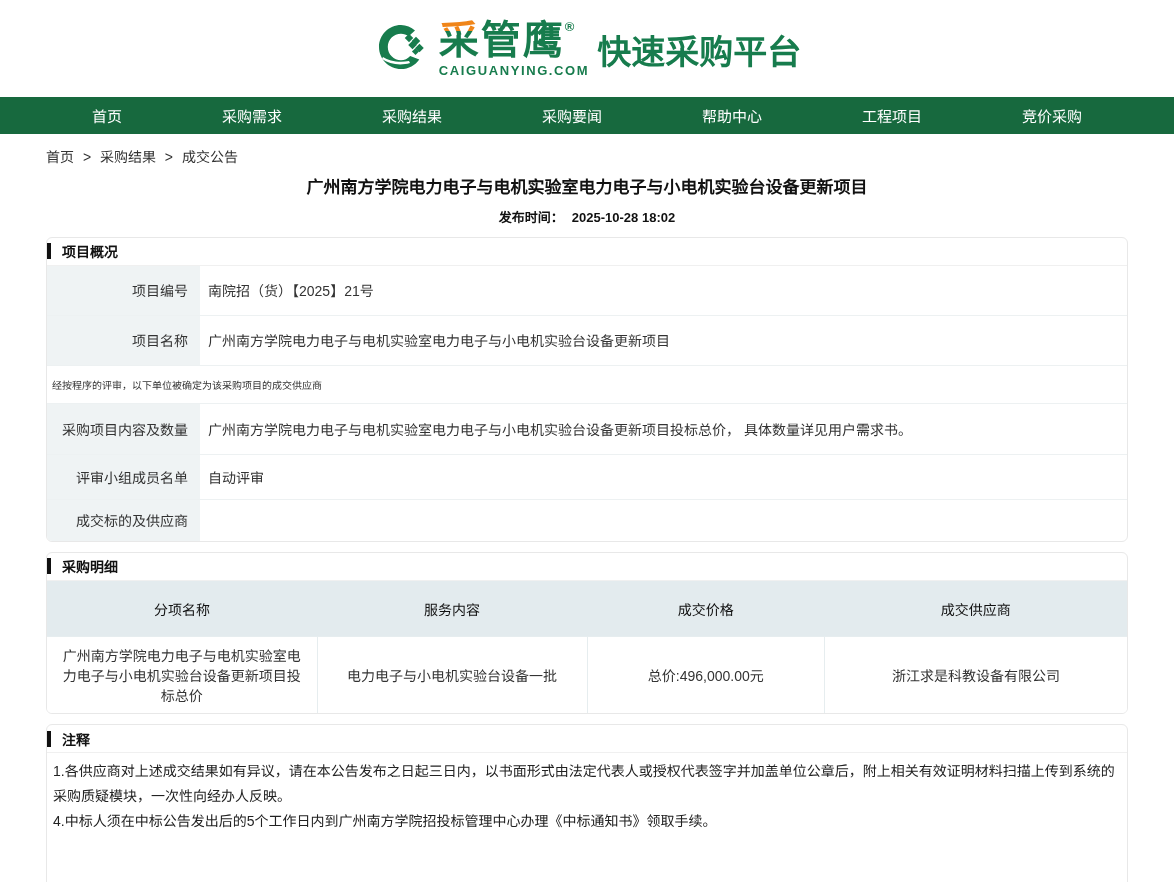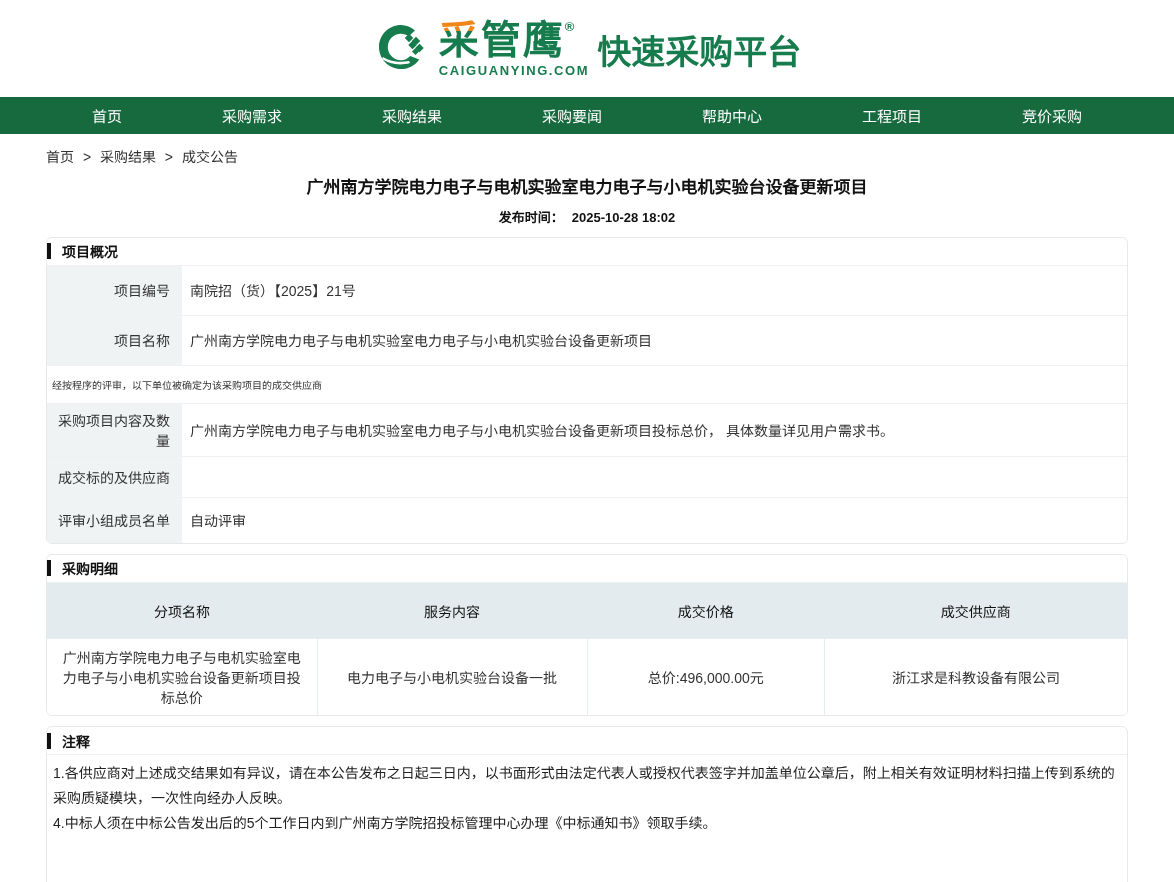--- a/index.html
+++ b/index.html
@@ -51,21 +51,21 @@
 
   
   .panel{border:1px solid var(--panel_border);border-radius:6px;margin-bottom:10px;overflow:hidden;background:#fff;}
   .panel-header{display:flex;align-items:center;height:28px;border-bottom:1px solid #F0F0F0;}
   .panel-bar{width:4px;height:16px;background:#111;margin-right:11px;flex:none;}
   .panel-title{font-size:14px;font-weight:bold;color:#111;}
 
   
   .ov-row{display:flex;border-bottom:1px solid var(--line);min-height:50px;}
   .ov-row:last-child{border-bottom:none;}
-  .ov-label{width:135px;flex:none;background:var(--label_bg);display:flex;align-items:center;justify-content:flex-end;
+  .ov-label{width:153px;flex:none;background:var(--label_bg);display:flex;align-items:center;justify-content:flex-end;
             text-align:right;padding:6px 12px 6px 6px;font-size:14px;color:#333;}
   .ov-value{flex:1;display:flex;align-items:center;padding:6px 12px 6px 8px;font-size:14px;color:#333;}
   .ov-full{display:flex;align-items:center;min-height:38px;padding:4px 8px 4px 5px;font-size:10px;color:#333;border-bottom:1px solid var(--line);}
   .h51{min-height:51px;} .h45{min-height:45px;} .h41{min-height:41px;}
 
   
   .detail-table{width:100%;border-collapse:collapse;table-layout:fixed;}
   .detail-table thead th{background:var(--thead_bg);height:56px;font-size:14px;font-weight:normal;color:#111;text-align:center;}
   .detail-table tbody td{
     height:73px;text-align:center;vertical-align:middle;font-size:14px;color:#333;
@@ -141,27 +141,27 @@
     </div>
     <div class="ov-row">
       <div class="ov-label">项目名称</div>
       <div class="ov-value">广州南方学院电力电子与电机实验室电力电子与小电机实验台设备更新项目</div>
     </div>
     <div class="ov-full">经按程序的评审，以下单位被确定为该采购项目的成交供应商</div>
     <div class="ov-row h51">
       <div class="ov-label">采购项目内容及数量</div>
       <div class="ov-value">广州南方学院电力电子与电机实验室电力电子与小电机实验台设备更新项目投标总价， 具体数量详见用户需求书。</div>
     </div>
+    <div class="ov-row h45">
+      <div class="ov-label">评审小组成员名单</div>
+      <div class="ov-value">自动评审</div>
+    </div>
     <div class="ov-row h41">
       <div class="ov-label">成交标的及供应商</div>
       <div class="ov-value"></div>
-    </div>
-    <div class="ov-row h45">
-      <div class="ov-label">评审小组成员名单</div>
-      <div class="ov-value">自动评审</div>
     </div>
   </div>
 
   <div class="panel">
     <div class="panel-header">
       <span class="panel-bar"></span>
       <span class="panel-title">采购明细</span>
     </div>
     <table class="detail-table">
       <colgroup>

